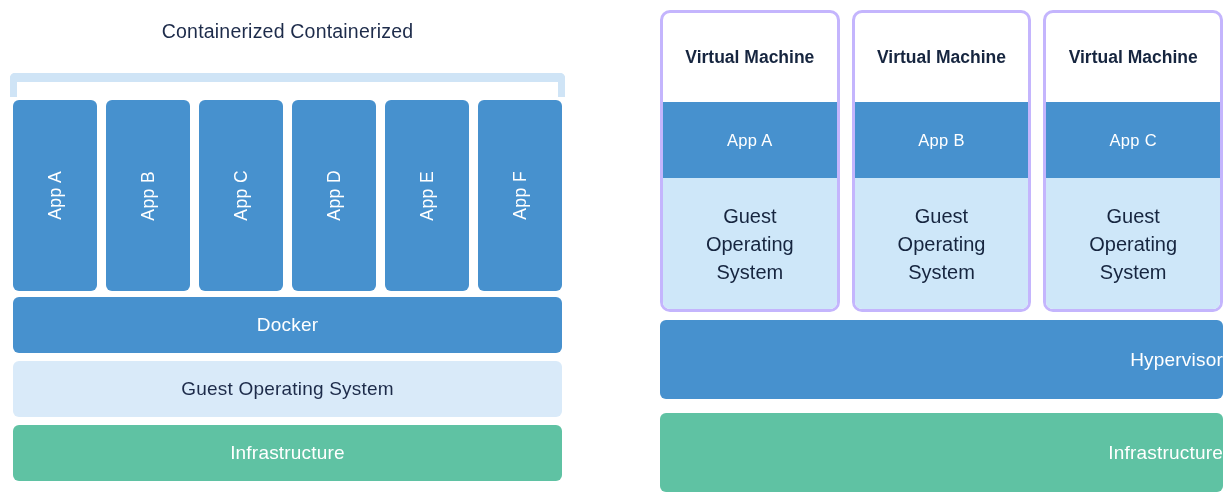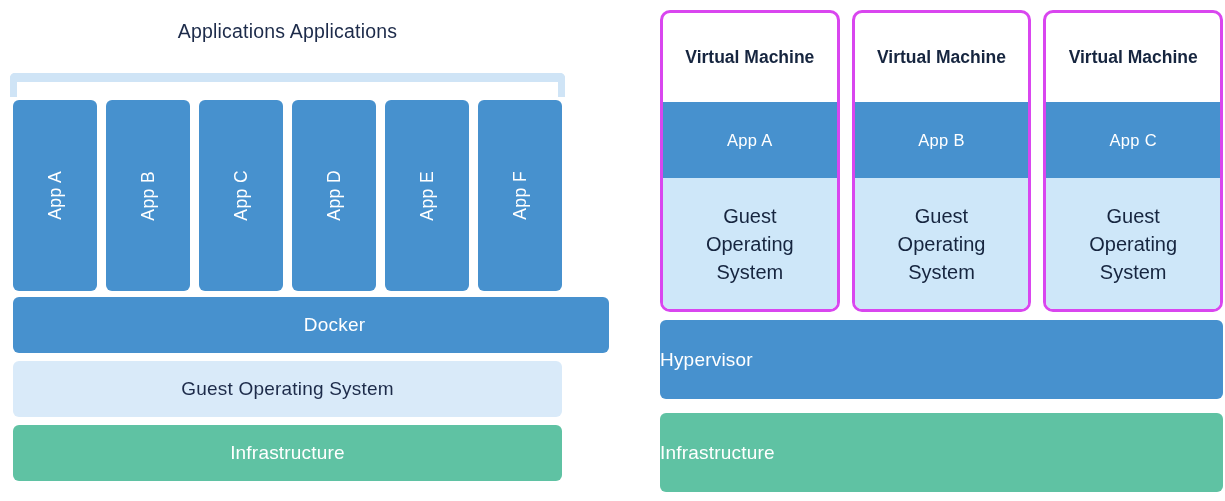--- a/index.html
+++ b/index.html
@@ -62,36 +62,36 @@
     border-radius: 6px;
     display: flex;
     align-items: center;
     justify-content: center;
     font-size: 19px;
     letter-spacing: 0.2px;
   }
   .layer.blue  { background: #4791ce; color: #ffffff; }
   .layer.light { background: #d9eaf9; color: #1d2b4a; }
   .layer.green { background: #5fc2a3; color: #ffffff; }
-  .layer-docker  { top: 297px; padding-left: 47px; }
+  .layer-docker  { top: 297px; }
   .layer-host-os { top: 361px; }
   .layer-infra-left { top: 425px; }
 
   
   .vm-row {
     position: absolute;
     left: 660px; top: 10px;
     width: 563px; height: 302px;
     display: flex;
     gap: 12px;
   }
   .vm-card {
     flex: 1;
     box-sizing: border-box;
-    border: 3px solid #d946ef;
+    border: 3px solid #c4b5fd;
     border-radius: 10px;
     background: #ffffff;
     overflow: hidden;
     display: flex;
     flex-direction: column;
   }
   .vm-title {
     height: 89px;
     display: flex;
     align-items: center;
@@ -125,36 +125,36 @@
     font-size: 20px;
     line-height: 28px;
   }
   .r-layer {
     position: absolute;
     left: 660px;
     width: 563px; height: 79px;
     border-radius: 6px;
     display: flex;
     align-items: center;
-    justify-content: flex-start;
+    justify-content: flex-end;
     font-size: 19px;
     letter-spacing: 0.2px;
   }
   .r-layer.blue  { background: #4791ce; color: #ffffff; }
   .r-layer.green { background: #5fc2a3; color: #ffffff; }
   .layer-hypervisor  { top: 320px; }
   .layer-infra-right { top: 413px; }
 </style>
 </head>
 <body>
 
 <div class="canvas">
 
   <section>
-    <div class="containers-title">Applications Applications</div>
+    <div class="containers-title">Containerized Containerized</div>
 
     <div class="bracket"></div>
 
     <div class="apps-row">
       <div class="app-bar">
         <span class="vtext">App A</span>
       </div>
       <div class="app-bar">
         <span class="vtext">App B</span>
       </div>

